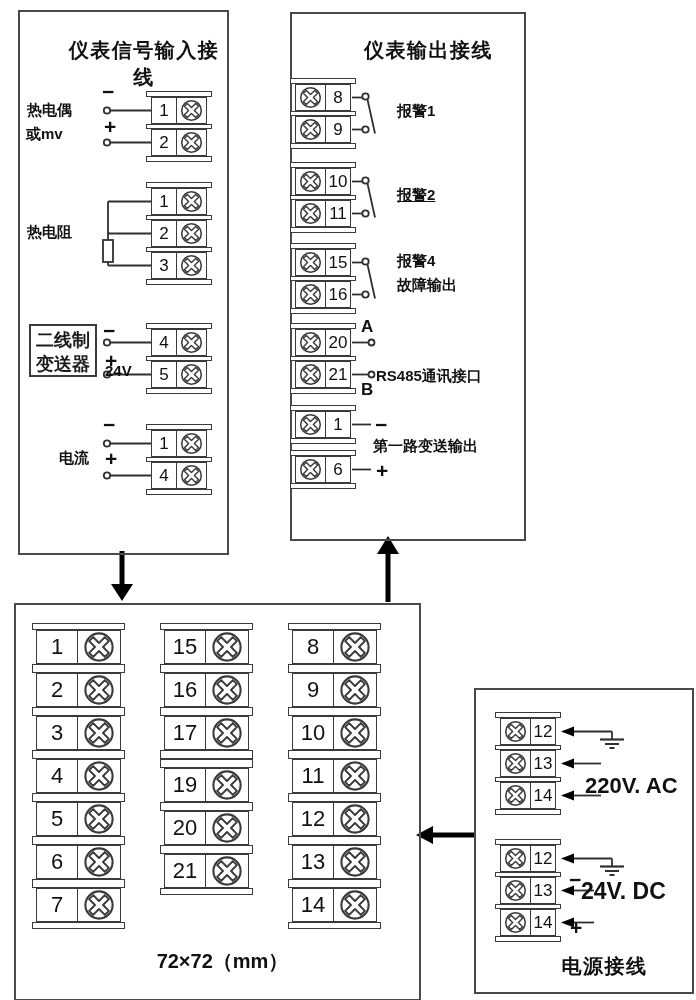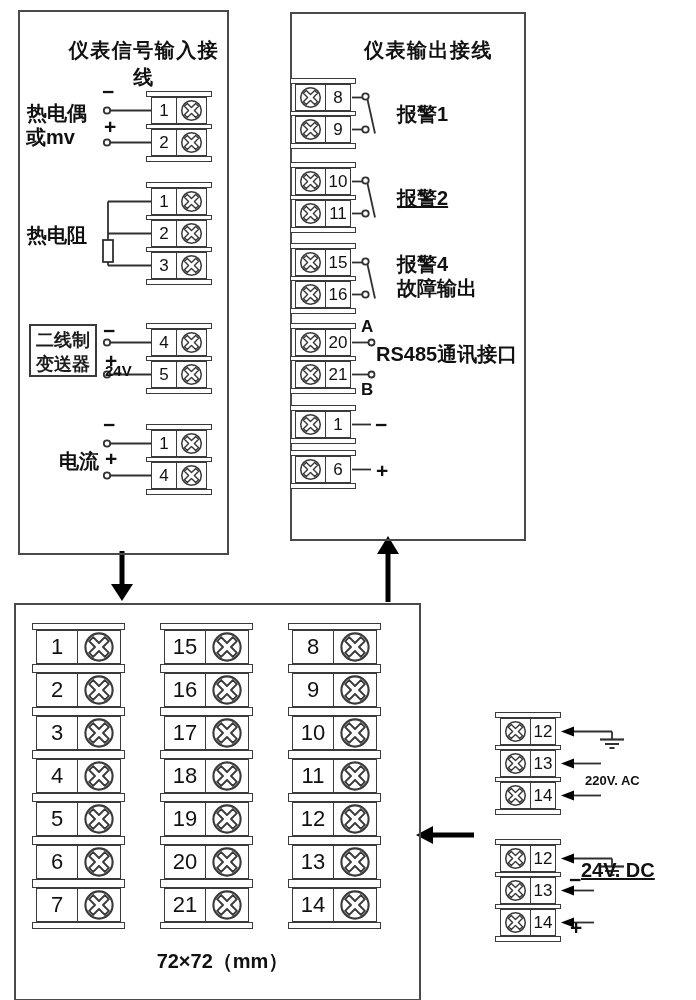--- a/index.html
+++ b/index.html
@@ -2,21 +2,21 @@
 <html><head>
 <meta charset="utf-8">
 <style>
   html,body{margin:0;padding:0;background:#ffffff;}
   .page{position:relative;width:696px;height:1000px;background:#fff;overflow:hidden;
         font-family:"Liberation Sans","DejaVu Sans",sans-serif;color:#1c1c1c;}
   .overlay{position:absolute;left:0;top:0;width:696px;height:1000px;pointer-events:none;}
   .box{position:absolute;border:2px solid #4a4a4a;background:transparent;}
   .btitle{position:absolute;left:0;right:0;text-align:center;font-size:20px;font-weight:bold;
           letter-spacing:1.5px;color:#111;padding-left:41px;}
-  .lbl{position:absolute;font-size:20px;font-weight:bold;color:#111;white-space:nowrap;line-height:1.2;}
+  .lbl{position:absolute;font-size:15px;font-weight:bold;color:#111;white-space:nowrap;line-height:1.2;}
   .sign{position:absolute;font-size:21px;font-weight:bold;color:#111;line-height:1;}
   .small-note{position:absolute;font-size:15px;font-weight:bold;color:#111;}
   .boxed-label{position:absolute;border:2px solid #3a3a3a;background:#fff;text-align:center;
                font-size:18px;font-weight:bold;line-height:24px;padding-top:2px;box-sizing:border-box;}
   
   .tb{position:absolute;width:66px;}
   .tb .cap{height:6px;width:66px;background:#fff;border:1.6px solid #3a3a3a;box-sizing:border-box;}
   .tb .bar{height:5px;width:66px;background:#fff;border:1.6px solid #3a3a3a;box-sizing:border-box;}
   .tb .cell{height:27px;width:56px;margin-left:5px;background:#fff;border:1.6px solid #3a3a3a;
             box-sizing:border-box;display:flex;align-items:stretch;}
@@ -377,36 +377,37 @@
             <circle cx="18" cy="18" r="15.3" fill="#fff" stroke="#3a3a3a" stroke-width="2.4"></circle>
             <path d="M14.8 5.5 h6.4 v9.3 h9.3 v6.4 h-9.3 v9.3 h-6.4 v-9.3 h-9.3 v-6.4 h9.3 z" fill="#fff" stroke="#3a3a3a" stroke-width="2.2" stroke-linejoin="round" transform="rotate(45 18 18)"></path>
           </svg>
         </span>
         <span class="num">21</span>
       </div>
       <div class="cap"></div>
     </div>
   <span class="lbl" style="left:361px;top:317px;font-size:17px;">A</span>
   <span class="lbl" style="left:361px;top:380px;font-size:17px;">B</span>
-  <span class="lbl" style="left:376px;top:342px;">RS485通讯接口</span>
+  <span class="lbl" style="left:376px;top:367px;">RS485通讯接口</span>
 
   <div class="tb" data-screw="left" style="left:290px;top:405px;">
       <div class="cap"></div>
       <div class="cell">
         <span class="screwc">
           <svg viewBox="0 0 36 36" xmlns="http://www.w3.org/2000/svg">
             <circle cx="18" cy="18" r="15.3" fill="#fff" stroke="#3a3a3a" stroke-width="2.4"></circle>
             <path d="M14.8 5.5 h6.4 v9.3 h9.3 v6.4 h-9.3 v9.3 h-6.4 v-9.3 h-9.3 v-6.4 h9.3 z" fill="#fff" stroke="#3a3a3a" stroke-width="2.2" stroke-linejoin="round" transform="rotate(45 18 18)"></path>
           </svg>
         </span>
         <span class="num">1</span>
       </div>
       <div class="cap"></div>
     </div>
   <span class="sign" style="left:375px;top:414px;">−</span>
+  <span class="lbl" style="left:373px;top:437px;">第一路变送输出</span>
   <div class="tb" data-screw="left" style="left:290px;top:450px;">
       <div class="cap"></div>
       <div class="cell">
         <span class="screwc">
           <svg viewBox="0 0 36 36" xmlns="http://www.w3.org/2000/svg">
             <circle cx="18" cy="18" r="15.3" fill="#fff" stroke="#3a3a3a" stroke-width="2.4"></circle>
             <path d="M14.8 5.5 h6.4 v9.3 h9.3 v6.4 h-9.3 v9.3 h-6.4 v-9.3 h-9.3 v-6.4 h9.3 z" fill="#fff" stroke="#3a3a3a" stroke-width="2.2" stroke-linejoin="round" transform="rotate(45 18 18)"></path>
           </svg>
         </span>
         <span class="num">6</span>
@@ -516,29 +517,20 @@
       <div class="cell">
         <span class="num">17</span>
         <span class="screwc">
           <svg viewBox="0 0 36 36" xmlns="http://www.w3.org/2000/svg">
             <circle cx="18" cy="18" r="15.3" fill="#fff" stroke="#3a3a3a" stroke-width="2.4"></circle>
             <path d="M14.8 5.5 h6.4 v9.3 h9.3 v6.4 h-9.3 v9.3 h-6.4 v-9.3 h-9.3 v-6.4 h9.3 z" fill="#fff" stroke="#3a3a3a" stroke-width="2.2" stroke-linejoin="round" transform="rotate(45 18 18)"></path>
           </svg>
         </span>
       </div>
       <div class="bar"></div>
-      <div class="cell">
-        <span class="num">18</span>
-        <span class="screwc">
-          <svg viewBox="0 0 36 36" xmlns="http://www.w3.org/2000/svg">
-            <circle cx="18" cy="18" r="15.3" fill="#fff" stroke="#3a3a3a" stroke-width="2.4"></circle>
-            <path d="M14.8 5.5 h6.4 v9.3 h9.3 v6.4 h-9.3 v9.3 h-6.4 v-9.3 h-9.3 v-6.4 h9.3 z" fill="#fff" stroke="#3a3a3a" stroke-width="2.2" stroke-linejoin="round" transform="rotate(45 18 18)"></path>
-          </svg>
-        </span>
-      </div>
       <div class="bar"></div>
       <div class="cell">
         <span class="num">19</span>
         <span class="screwc">
           <svg viewBox="0 0 36 36" xmlns="http://www.w3.org/2000/svg">
             <circle cx="18" cy="18" r="15.3" fill="#fff" stroke="#3a3a3a" stroke-width="2.4"></circle>
             <path d="M14.8 5.5 h6.4 v9.3 h9.3 v6.4 h-9.3 v9.3 h-6.4 v-9.3 h-9.3 v-6.4 h9.3 z" fill="#fff" stroke="#3a3a3a" stroke-width="2.2" stroke-linejoin="round" transform="rotate(45 18 18)"></path>
           </svg>
         </span>
       </div>
@@ -631,20 +623,23 @@
         <span class="screwc">
           <svg viewBox="0 0 36 36" xmlns="http://www.w3.org/2000/svg">
             <circle cx="18" cy="18" r="15.3" fill="#fff" stroke="#3a3a3a" stroke-width="2.4"></circle>
             <path d="M14.8 5.5 h6.4 v9.3 h9.3 v6.4 h-9.3 v9.3 h-6.4 v-9.3 h-9.3 v-6.4 h9.3 z" fill="#fff" stroke="#3a3a3a" stroke-width="2.2" stroke-linejoin="round" transform="rotate(45 18 18)"></path>
           </svg>
         </span>
       </div>
       <div class="cap"></div>
     </div>
 
+  <div class="box" style="left:474px;top:688px;width:216px;height:302px;">
+    <div class="btitle" style="top:263px;">电源接线</div>
+  </div>
   <div class="tb" data-screw="left" style="left:495px;top:712px;">
       <div class="cap"></div>
       <div class="cell">
         <span class="screwc">
           <svg viewBox="0 0 36 36" xmlns="http://www.w3.org/2000/svg">
             <circle cx="18" cy="18" r="15.3" fill="#fff" stroke="#3a3a3a" stroke-width="2.4"></circle>
             <path d="M14.8 5.5 h6.4 v9.3 h9.3 v6.4 h-9.3 v9.3 h-6.4 v-9.3 h-9.3 v-6.4 h9.3 z" fill="#fff" stroke="#3a3a3a" stroke-width="2.2" stroke-linejoin="round" transform="rotate(45 18 18)"></path>
           </svg>
         </span>
         <span class="num">12</span>
@@ -664,21 +659,21 @@
         <span class="screwc">
           <svg viewBox="0 0 36 36" xmlns="http://www.w3.org/2000/svg">
             <circle cx="18" cy="18" r="15.3" fill="#fff" stroke="#3a3a3a" stroke-width="2.4"></circle>
             <path d="M14.8 5.5 h6.4 v9.3 h9.3 v6.4 h-9.3 v9.3 h-6.4 v-9.3 h-9.3 v-6.4 h9.3 z" fill="#fff" stroke="#3a3a3a" stroke-width="2.2" stroke-linejoin="round" transform="rotate(45 18 18)"></path>
           </svg>
         </span>
         <span class="num">14</span>
       </div>
       <div class="cap"></div>
     </div>
-  <span class="lbl" style="left:585px;top:773px;font-size:13px;">220V. AC</span>
+  <span class="lbl" style="left:585px;top:773px;font-size:22px;">220V. AC</span>
 
   <div class="tb" data-screw="left" style="left:495px;top:839px;">
       <div class="cap"></div>
       <div class="cell">
         <span class="screwc">
           <svg viewBox="0 0 36 36" xmlns="http://www.w3.org/2000/svg">
             <circle cx="18" cy="18" r="15.3" fill="#fff" stroke="#3a3a3a" stroke-width="2.4"></circle>
             <path d="M14.8 5.5 h6.4 v9.3 h9.3 v6.4 h-9.3 v9.3 h-6.4 v-9.3 h-9.3 v-6.4 h9.3 z" fill="#fff" stroke="#3a3a3a" stroke-width="2.2" stroke-linejoin="round" transform="rotate(45 18 18)"></path>
           </svg>
         </span>
@@ -700,16 +695,16 @@
           <svg viewBox="0 0 36 36" xmlns="http://www.w3.org/2000/svg">
             <circle cx="18" cy="18" r="15.3" fill="#fff" stroke="#3a3a3a" stroke-width="2.4"></circle>
             <path d="M14.8 5.5 h6.4 v9.3 h9.3 v6.4 h-9.3 v9.3 h-6.4 v-9.3 h-9.3 v-6.4 h9.3 z" fill="#fff" stroke="#3a3a3a" stroke-width="2.2" stroke-linejoin="round" transform="rotate(45 18 18)"></path>
           </svg>
         </span>
         <span class="num">14</span>
       </div>
       <div class="cap"></div>
     </div>
   <span class="sign" style="left:569px;top:869px;">−</span>
-  <span class="lbl" style="left:581px;top:858px;font-size:20px;text-decoration:underline;">24V. DC</span>
+  <span class="lbl" style="left:581px;top:878px;font-size:23px;">24V. DC</span>
   <span class="sign" style="left:570px;top:917px;">+</span>
 
 </div>
 
 </body></html>

